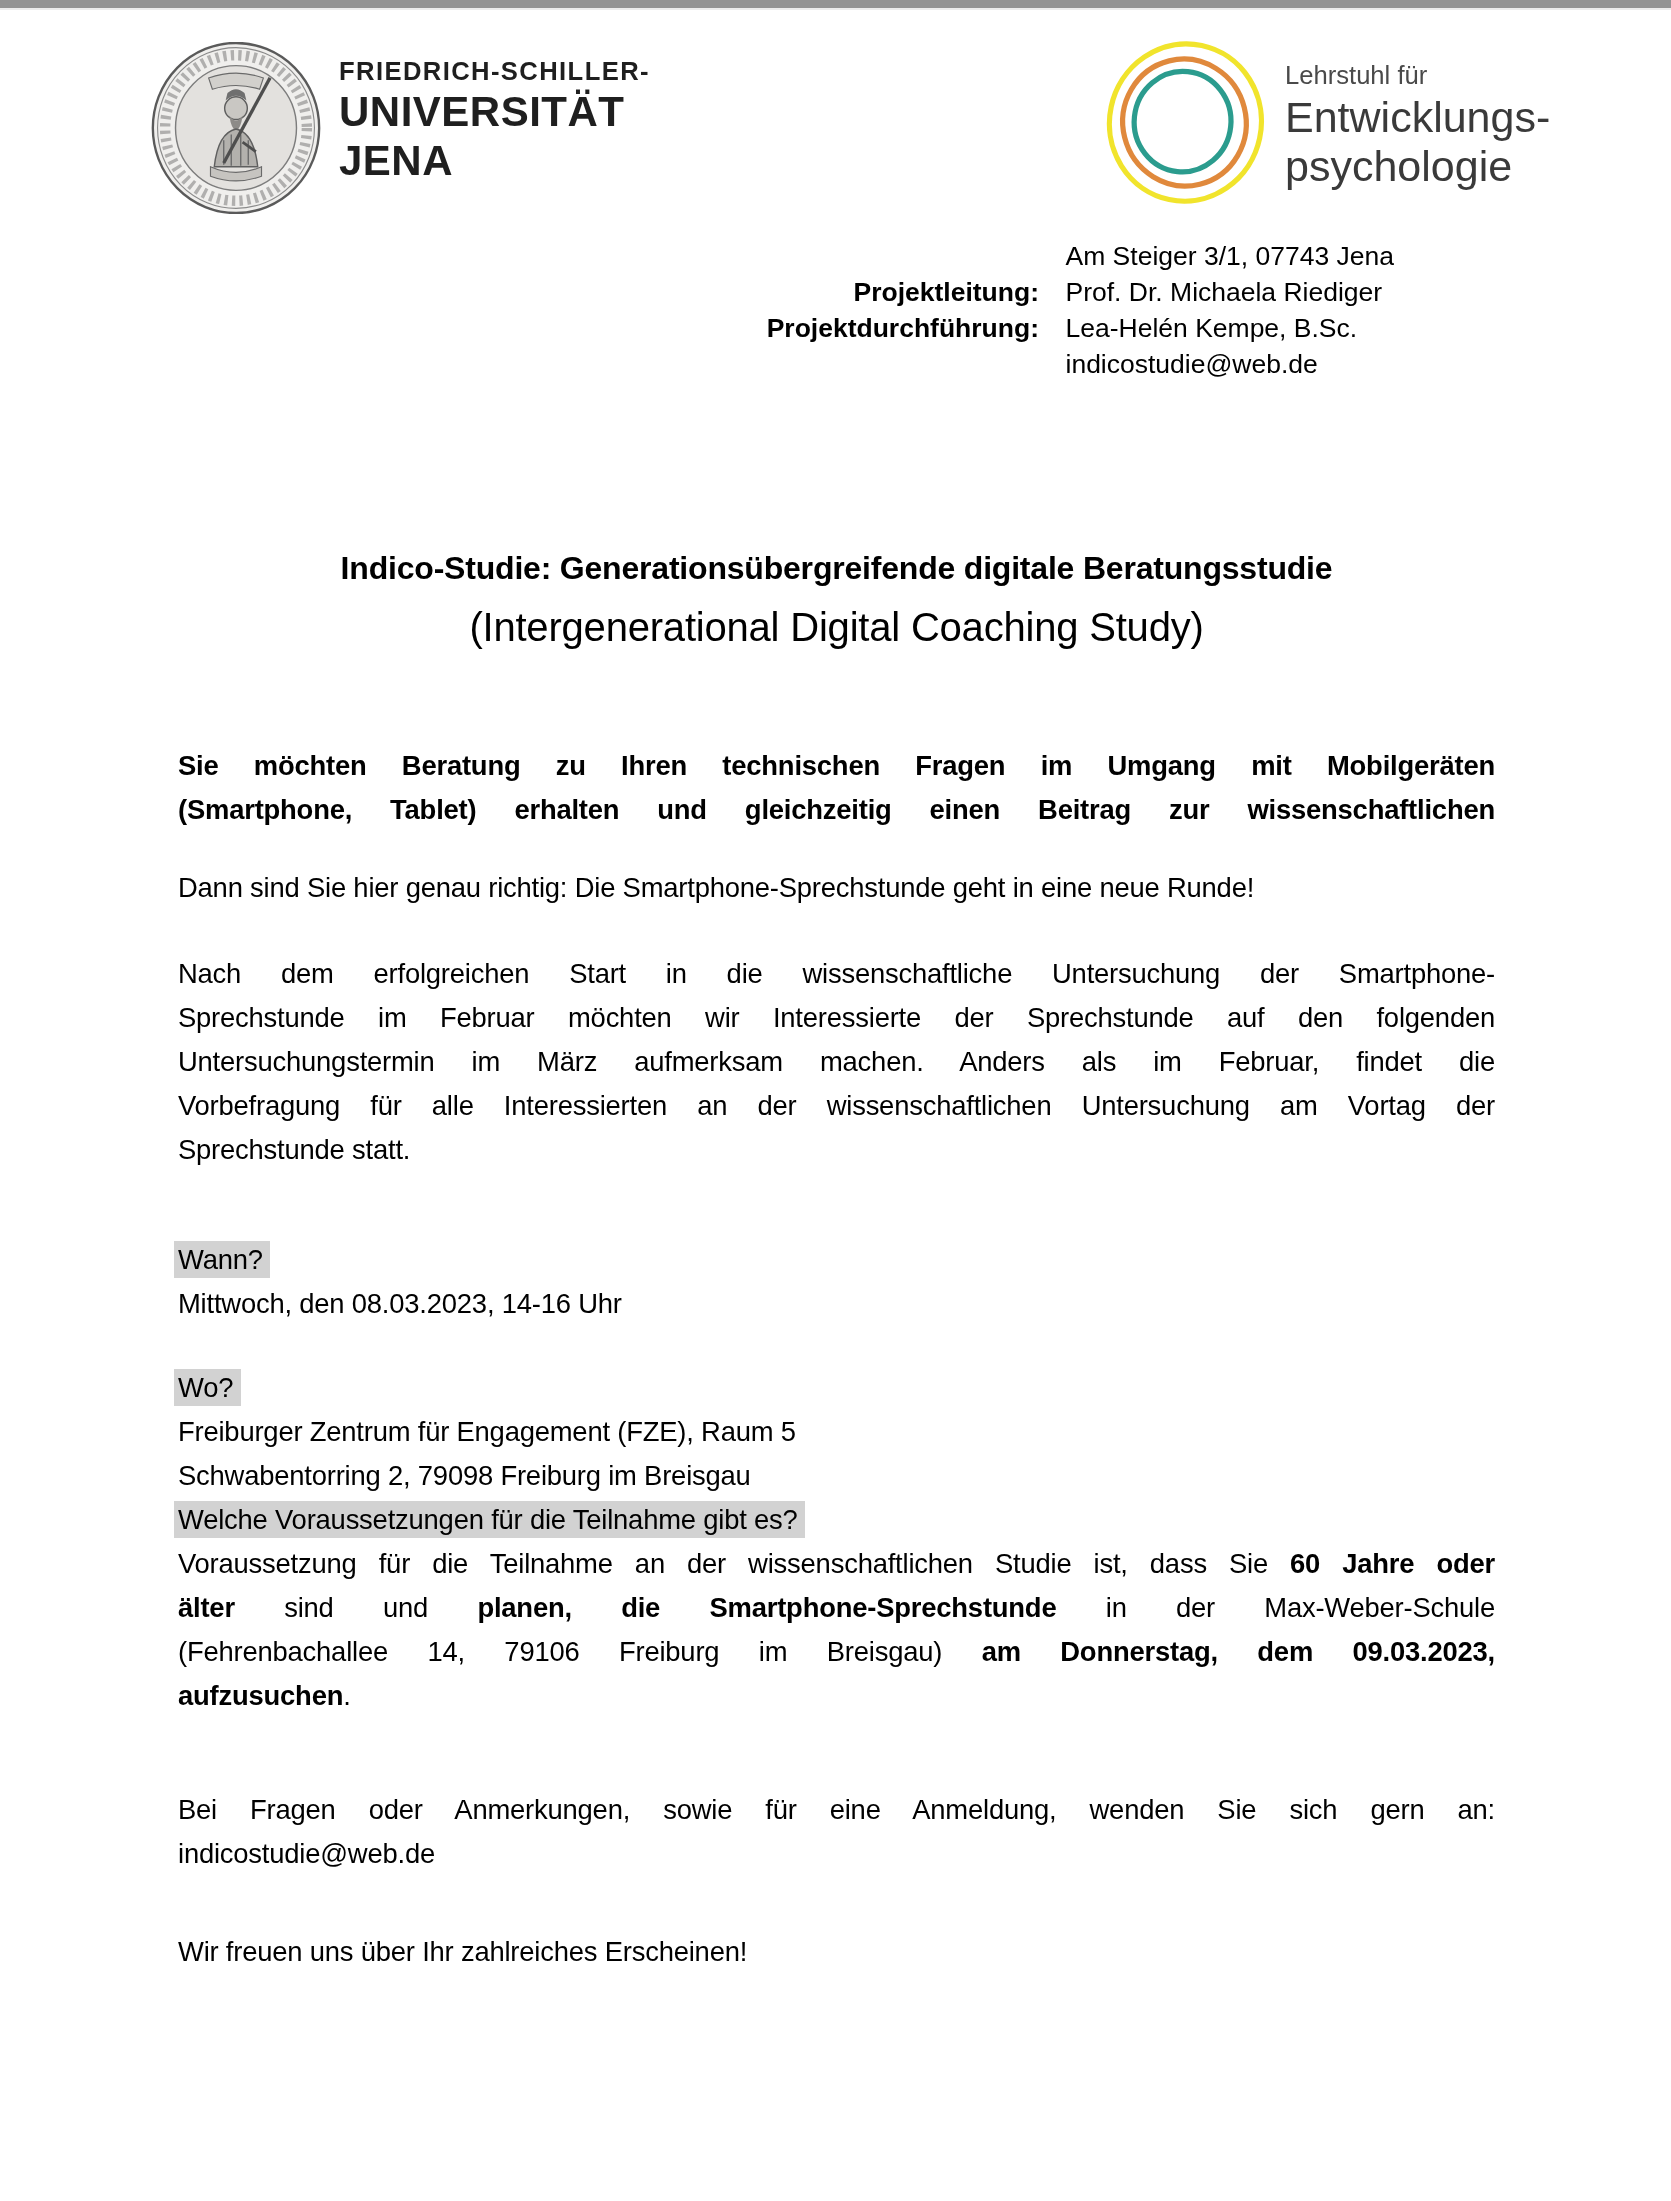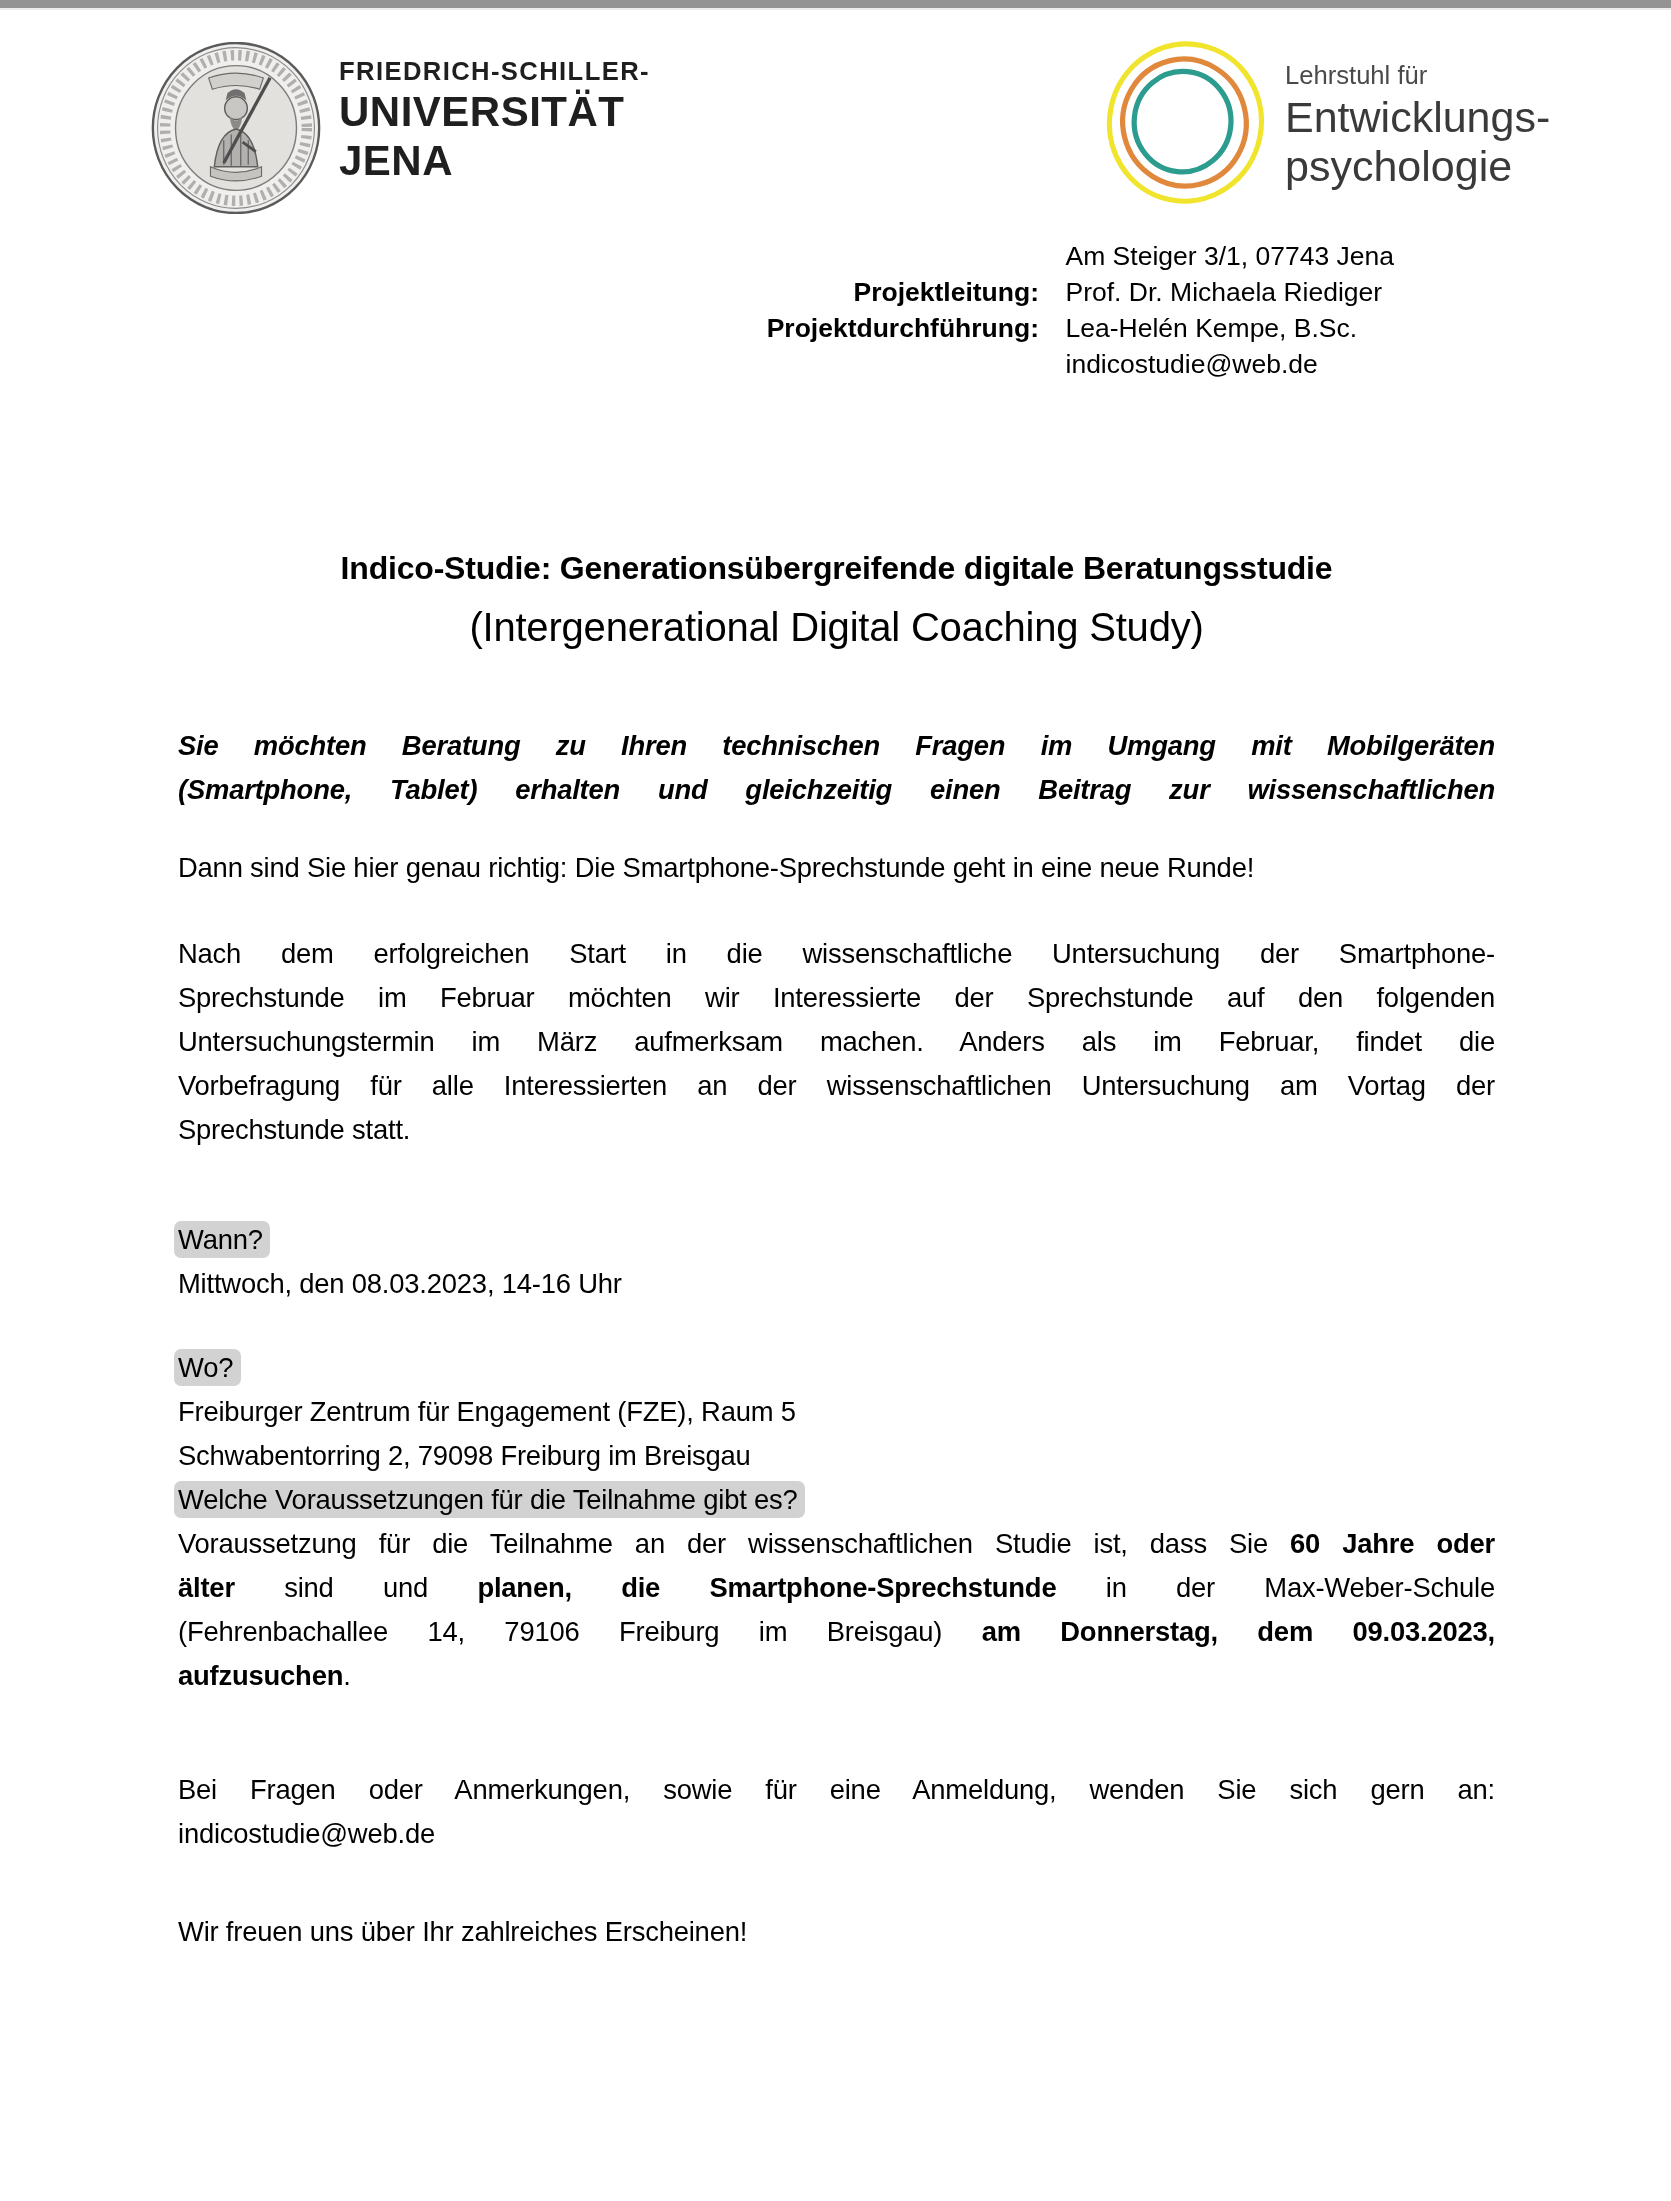--- a/index.html
+++ b/index.html
@@ -36,30 +36,30 @@
   .bodytext { font-size:27.4px; line-height:44px; letter-spacing:-0.2px; }
   .bodyline { line-height:44px; }
   .jline { text-align:justify; text-align-last:justify; }
   .lline { text-align:left; }
   .bold  { font-weight:700; }
 
   .title-block { margin-top:539px; text-align:center; }
   .title-main { font-size:32px; font-weight:700; line-height:59px; letter-spacing:-0.2px; }
   .title-sub  { font-size:40px; font-weight:400; line-height:59px; letter-spacing:-0.2px; }
 
-  .p-intro { margin-top:67px; font-weight:700;font-style:italic; }
+  .p-intro { margin-top:87px; font-weight:700; }
   .p-round { margin-top:34px; }
   .p-march { margin-top:42px; }
   .sec-when  { margin-top:66px; }
   .sec-where { margin-top:40px; }
   .sec-req   { }
   .p-note  { margin-top:70px; }
   .p-close { margin-top:54px; }
 
-  .hl { background:#d2d2d2; padding:2.8px 7.6px 2.8px 3.8px; margin-left:-3.8px;border-radius:7px; }
+  .hl { background:#d2d2d2; padding:2.8px 7.6px 2.8px 3.8px; margin-left:-3.8px; }
 </style>
 </head>
 <body>
 
 <div class="page">
 
   <div class="topbar"></div>
   <div class="topbar2"></div>
 
   <svg class="seal" viewBox="0 0 182 182" aria-hidden="true">

